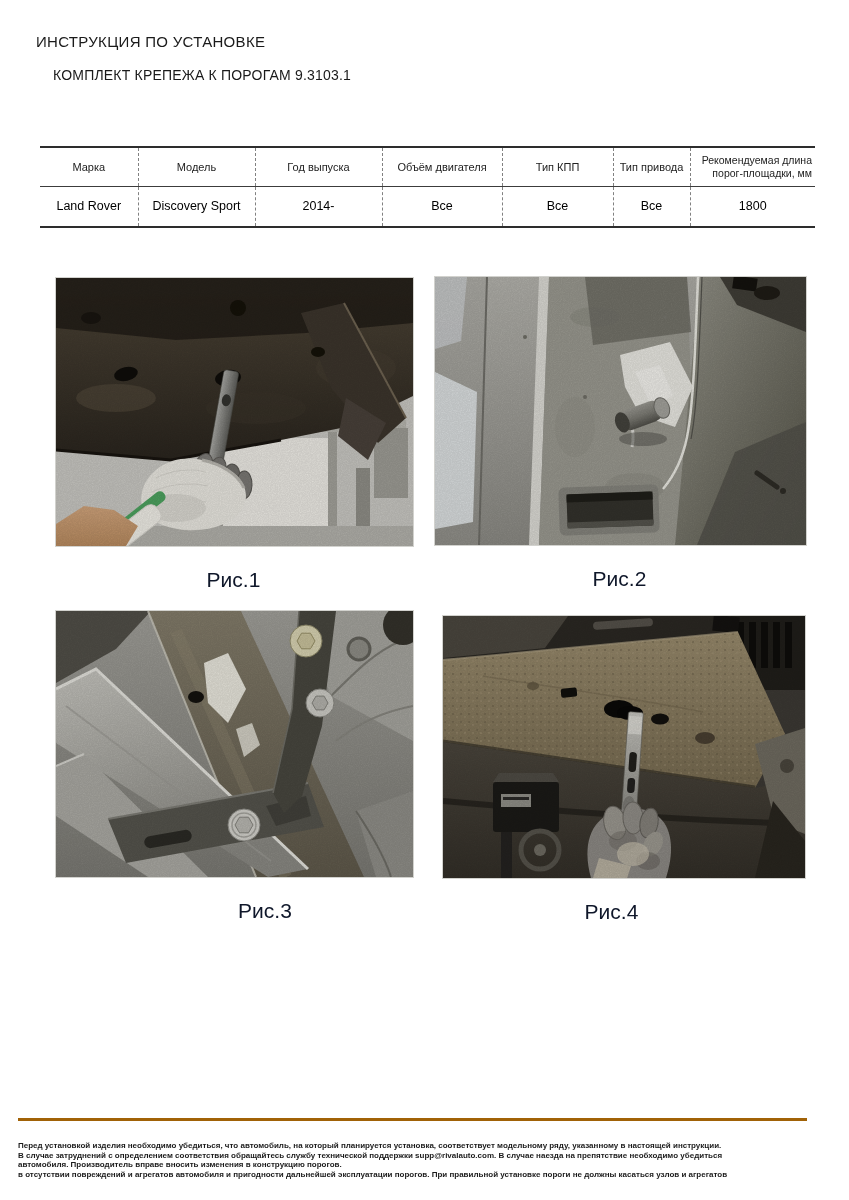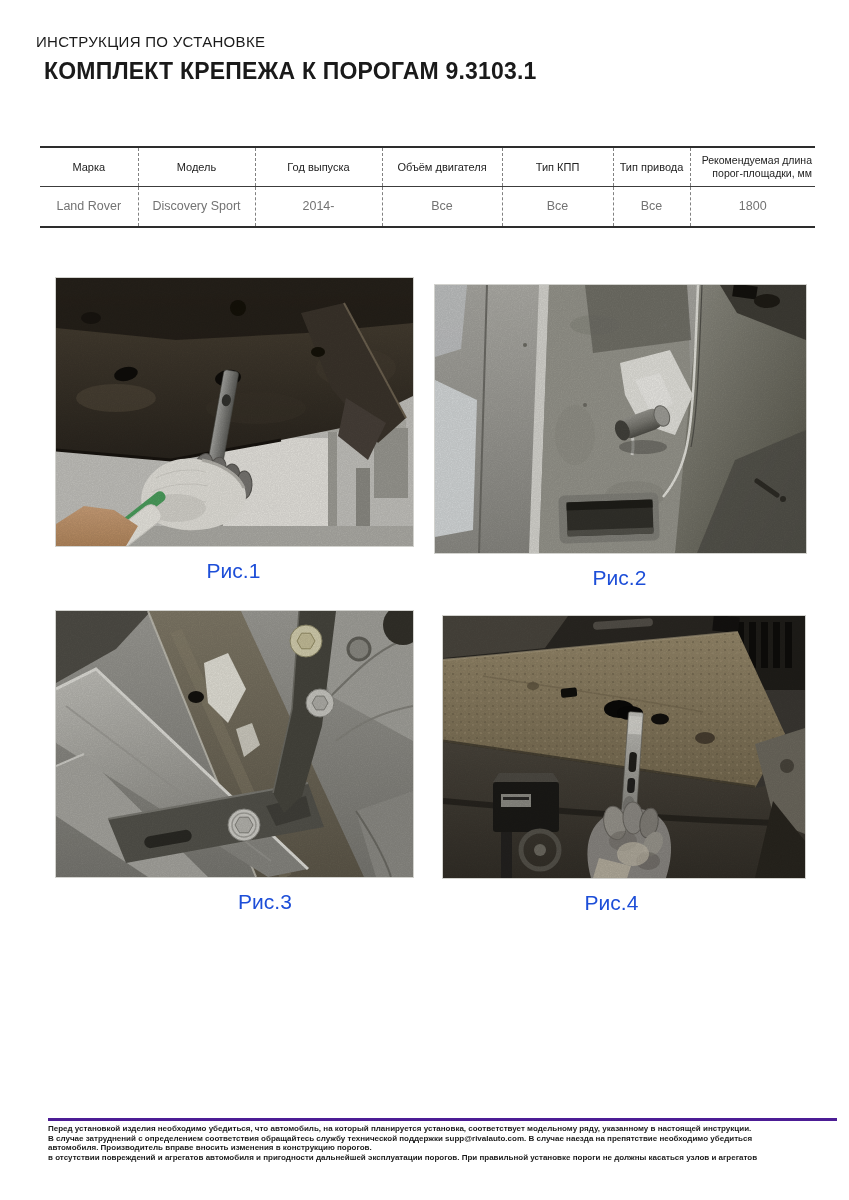--- a/index.html
+++ b/index.html
@@ -3,40 +3,40 @@
 <meta charset="utf-8">
 <style>
   html,body{margin:0;padding:0;background:#ffffff;}
   .page{
     position:relative;width:849px;height:1200px;background:#ffffff;
     font-family:"Liberation Sans","DejaVu Sans",sans-serif;color:#1a1a1a;overflow:hidden;
   }
   
   .doc-header{position:absolute;left:36px;top:33px;}
   .doc-title-1{font-size:15px;font-weight:400;letter-spacing:.3px;margin:0 0 4px 0;}
-  .doc-title-2{font-size:23px;font-weight:700;letter-spacing:.2px;margin:8px;}
+  .doc-title-2{font-size:14px;font-weight:400;letter-spacing:.2px;margin:17px;}
   
   .fitment{position:absolute;left:40px;top:146px;width:775px;border-collapse:collapse;table-layout:fixed;}
   .fitment{border-top:2px solid #2d2d2d;border-bottom:2px solid #2d2d2d;}
   .fitment th,.fitment td{
     border-left:1px dashed #818181;text-align:center;vertical-align:middle;
     padding:2px 3px;font-weight:400;
   }
   .fitment th:first-child,.fitment td:first-child{border-left:none;}
   .fitment thead tr{height:39px;margin-top:28px;}
   .fitment tbody tr{height:41px;}
   .fitment thead th{font-size:11px;color:#222;border-bottom:1px solid #3c3c3c;}
-  .fitment tbody td{font-size:12.5px;color:#737373;}
+  .fitment tbody td{font-size:12.5px;color:#000000;}
   .fitment thead th.long-head{font-size:10.5px;text-align:right;padding-left:4px;line-height:1.2;}
   
   .figure{position:absolute;text-align:center;}
   .photo{display:block;border:1px solid #d2d2ce;background:#888;}
-  .caption{font-size:21px;color:#1d4ed8;margin-top:12px;}
+  .caption{font-size:21px;color:#0f172a;margin-top:21px;}
   
-  .doc-footer{position:absolute;left:48px;top:1118px;width:789px;border-top:3px solid #4c1d95;padding-top:3px;}
+  .doc-footer{position:absolute;left:18px;top:1118px;width:789px;border-top:3px solid #a16207;padding-top:20px;}
   .doc-footer .fline{font-size:8px;font-weight:700;line-height:9.6px;color:#1b1b1b;white-space:nowrap;}
 </style>
 </head>
 <body>
 
 <div class="page">
 
   <div class="doc-header">
     <div class="doc-title-1">ИНСТРУКЦИЯ ПО УСТАНОВКЕ</div>
     <div class="doc-title-2">КОМПЛЕКТ КРЕПЕЖА К ПОРОГАМ 9.3103.1</div>
@@ -135,21 +135,21 @@
         </g>
       <g transform="rotate(-38 80 245)">
           <rect x="48" y="238" width="58" height="20" rx="8" fill="#efede6" stroke="#d8d6cf" stroke-width="1"></rect>
         </g>
       <polygon points="0,268 0,246 28,228 58,232 82,248 70,268" fill="url(#p1skin)"></polygon>
       <rect width="357" height="268" filter="url(#p1g)" opacity=".13"></rect>
     </svg>
     <div class="caption">Рис.1</div>
   </div>
 
-  <div class="figure" style="left:434px;top:284px;width:371px;">
+  <div class="figure" style="left:434px;top:276px;width:371px;">
     <svg class="photo" width="371" height="268" viewBox="0 0 371 268" xmlns="http://www.w3.org/2000/svg">
       <defs>
         <linearGradient id="p2base" x1="0" y1="0" x2="0" y2="1">
             <stop offset="0" stop-color="#adaca6"></stop>
             <stop offset="1" stop-color="#908f89"></stop>
           </linearGradient>
         <linearGradient id="p2band" x1="0" y1="0" x2="0" y2="1">
             <stop offset="0" stop-color="#b3b2ac"></stop>
             <stop offset="1" stop-color="#8b8a84"></stop>
           </linearGradient>

